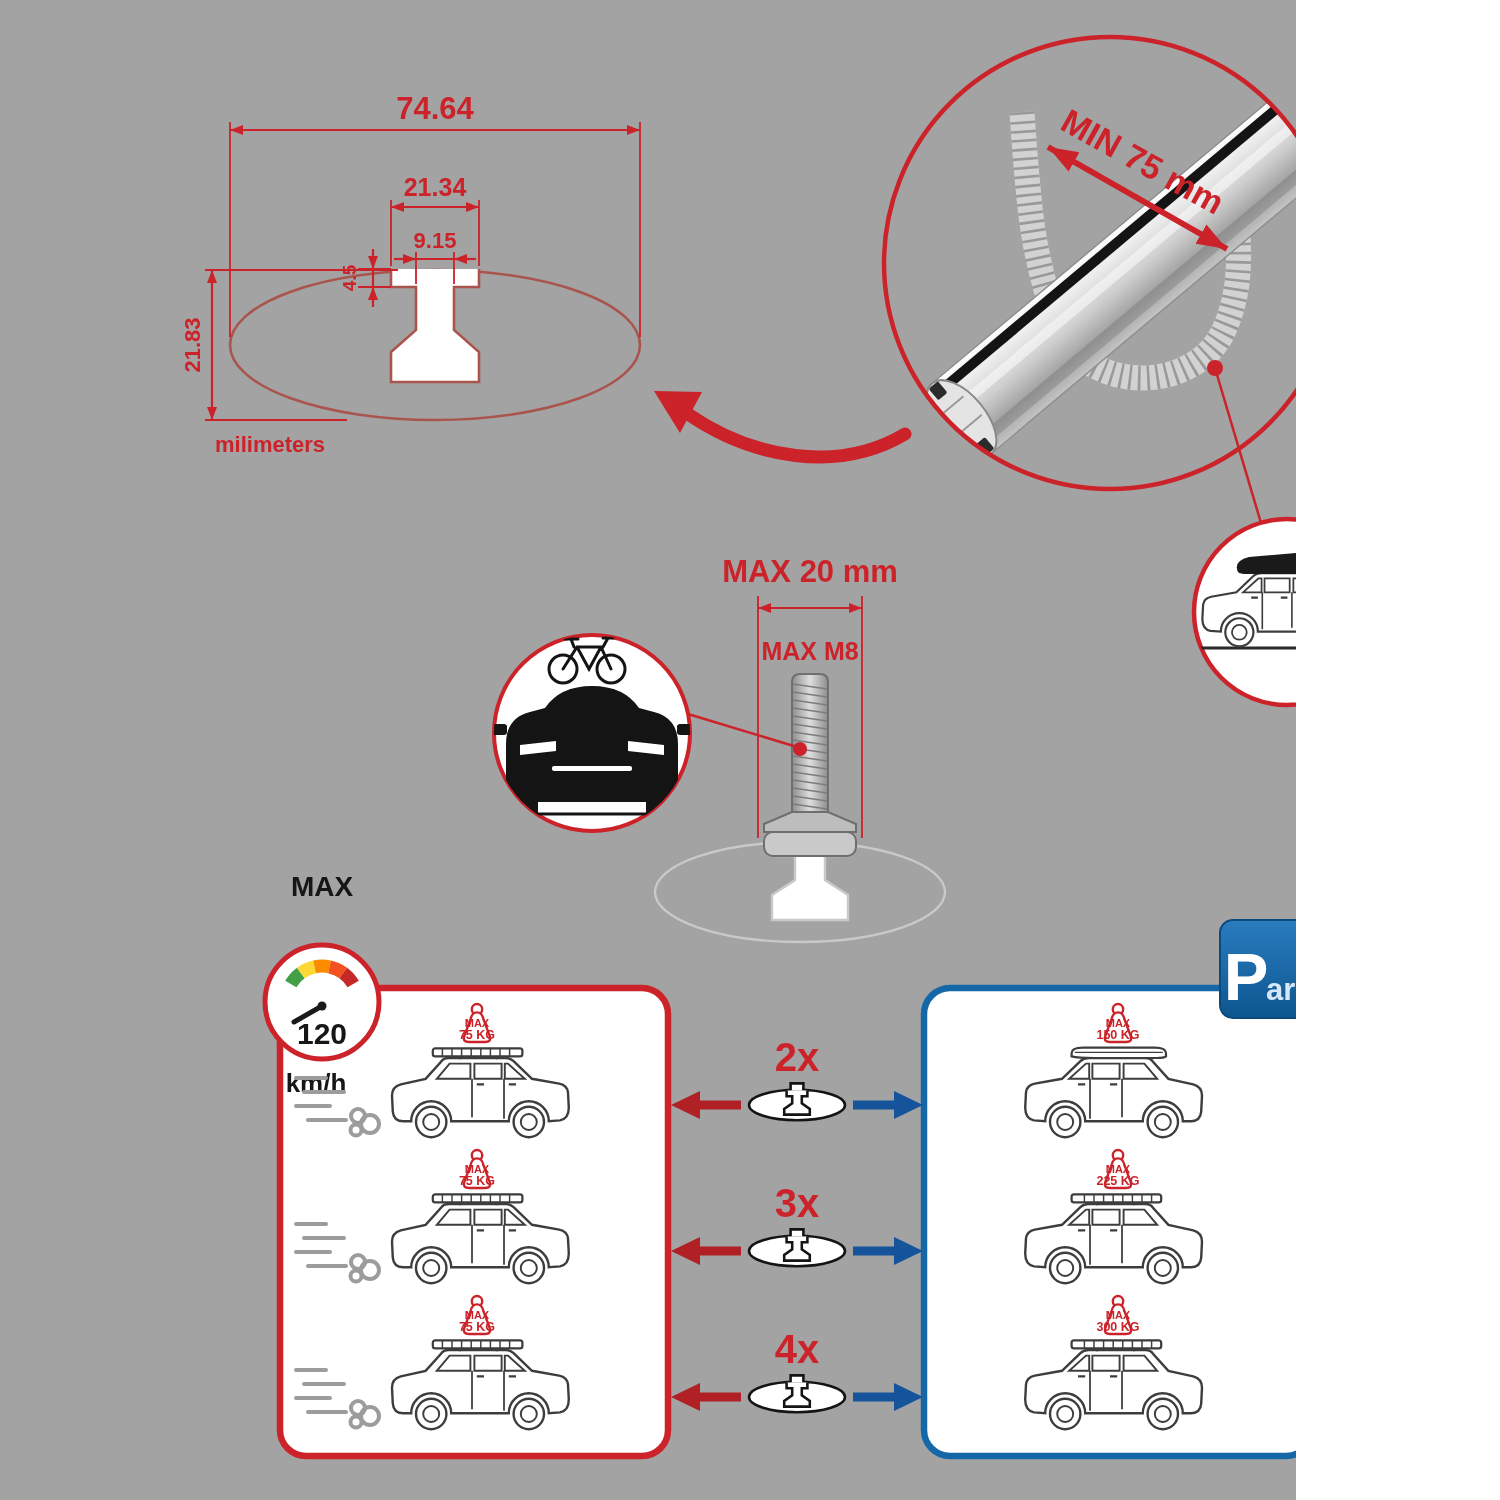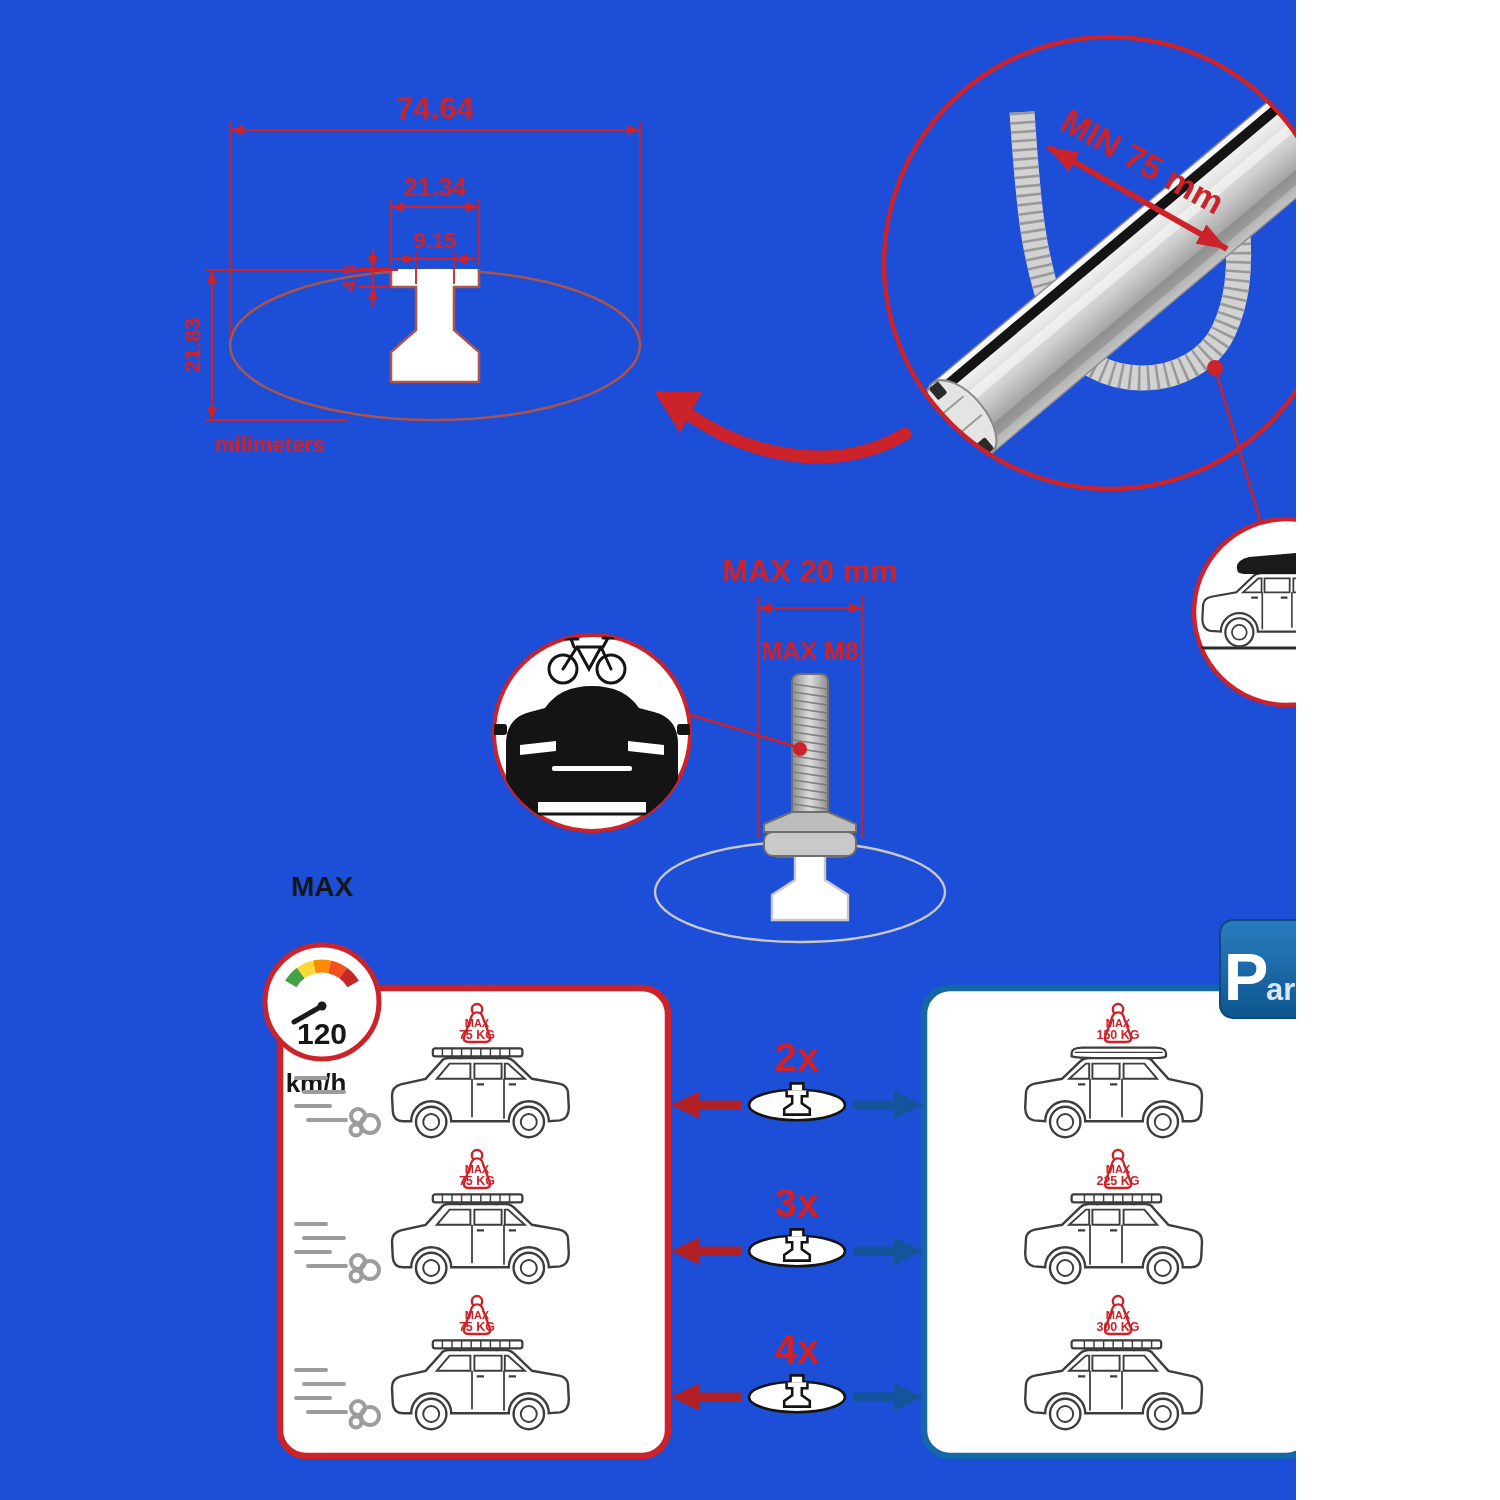--- a/index.html
+++ b/index.html
@@ -1,16 +1,16 @@
 <!DOCTYPE html>
 <html><head>
 <meta charset="utf-8">
 <style>
   html,body{margin:0;padding:0;background:#ffffff;}
-  .stage{position:relative;width:1296px;height:1500px;background:#1d4ed8;overflow:hidden;}
+  .stage{position:relative;width:1296px;height:1500px;background:#a3a3a3;overflow:hidden;}
   svg{display:block;}
   text{font-family:"Liberation Sans", sans-serif;}
   .t-red{fill:#cc2229;font-weight:bold;}
   .t-dark{fill:#161616;font-weight:bold;}
   .dim{stroke:#cc2229;stroke-width:2.2;fill:none;}
   .ext{stroke:#cc2229;stroke-width:1.8;fill:none;}
   .profile{stroke:#aa544e;stroke-width:2.6;fill:none;}
   .profile-mask{stroke:#aa544e;stroke-width:2.6;fill:#ffffff;}
   .faded{stroke:#c9c9c9;stroke-width:2.4;fill:none;}
   .faded-mask{stroke:#c9c9c9;stroke-width:2.4;fill:#ffffff;}

